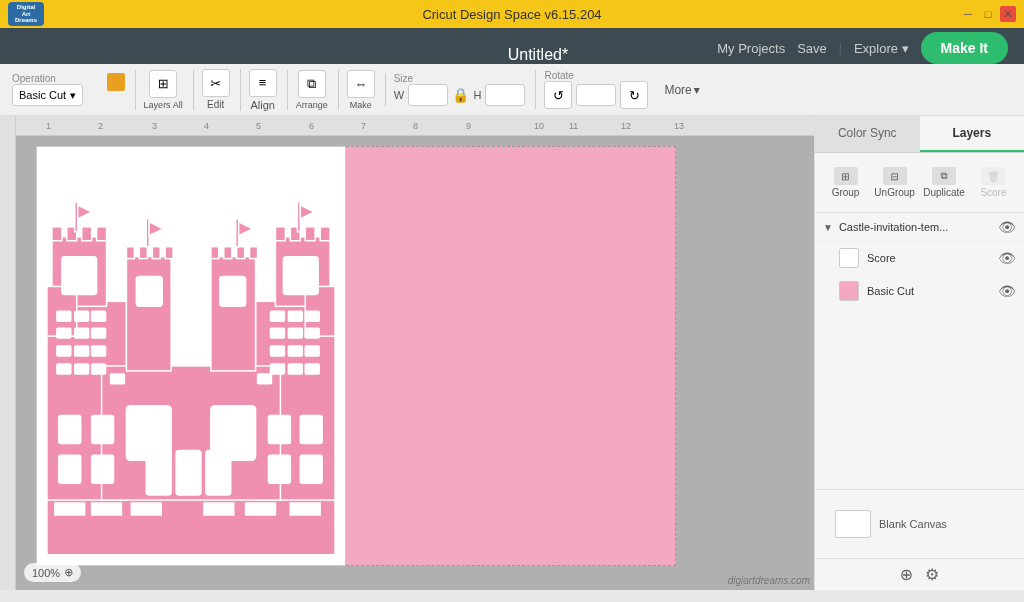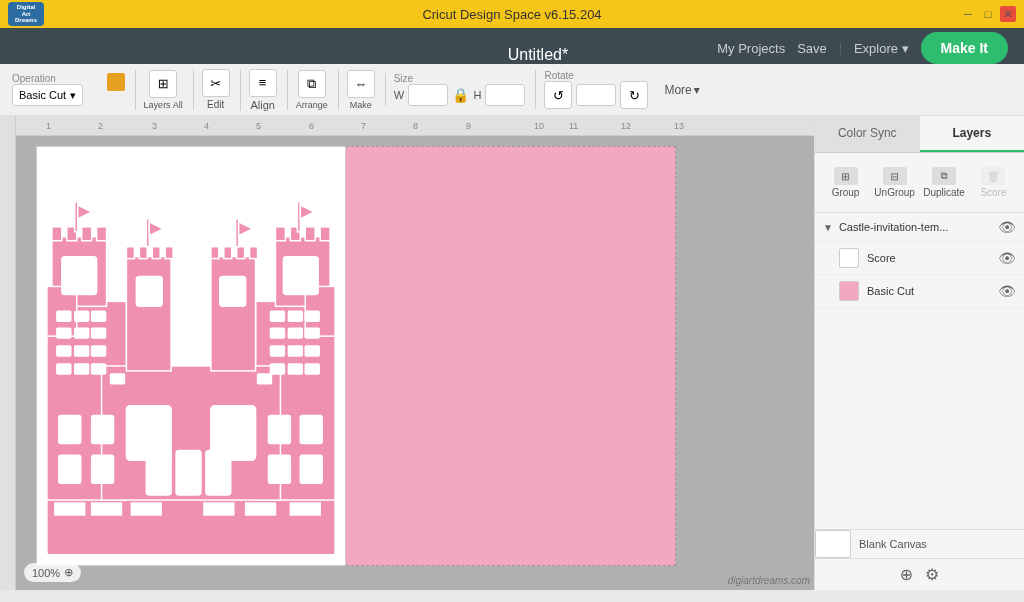--- a/index.html
+++ b/index.html
@@ -258,21 +258,21 @@
     }
     .layer-item .pink-thumb {
       background: #f4a7c0;
     }
     .layer-item .layer-item-name { flex: 1; font-size: 11px; color: #333; }
     .layer-item .eye-icon { font-size: 14px; color: #666; cursor: pointer; }
 
     
     #blank-canvas-row {
       display: flex; align-items: center;
-      padding: 0; gap: 8px;
+      padding: 20px; gap: 8px;
       border-top: 1px solid #ddd;
     }
     .blank-canvas-thumb {
       width: 36px; height: 28px;
       background: white; border: 1px solid #ccc; border-radius: 2px;
     }
     .blank-canvas-label { font-size: 11px; color: #555; }
 
     
     #panel-bottom {

